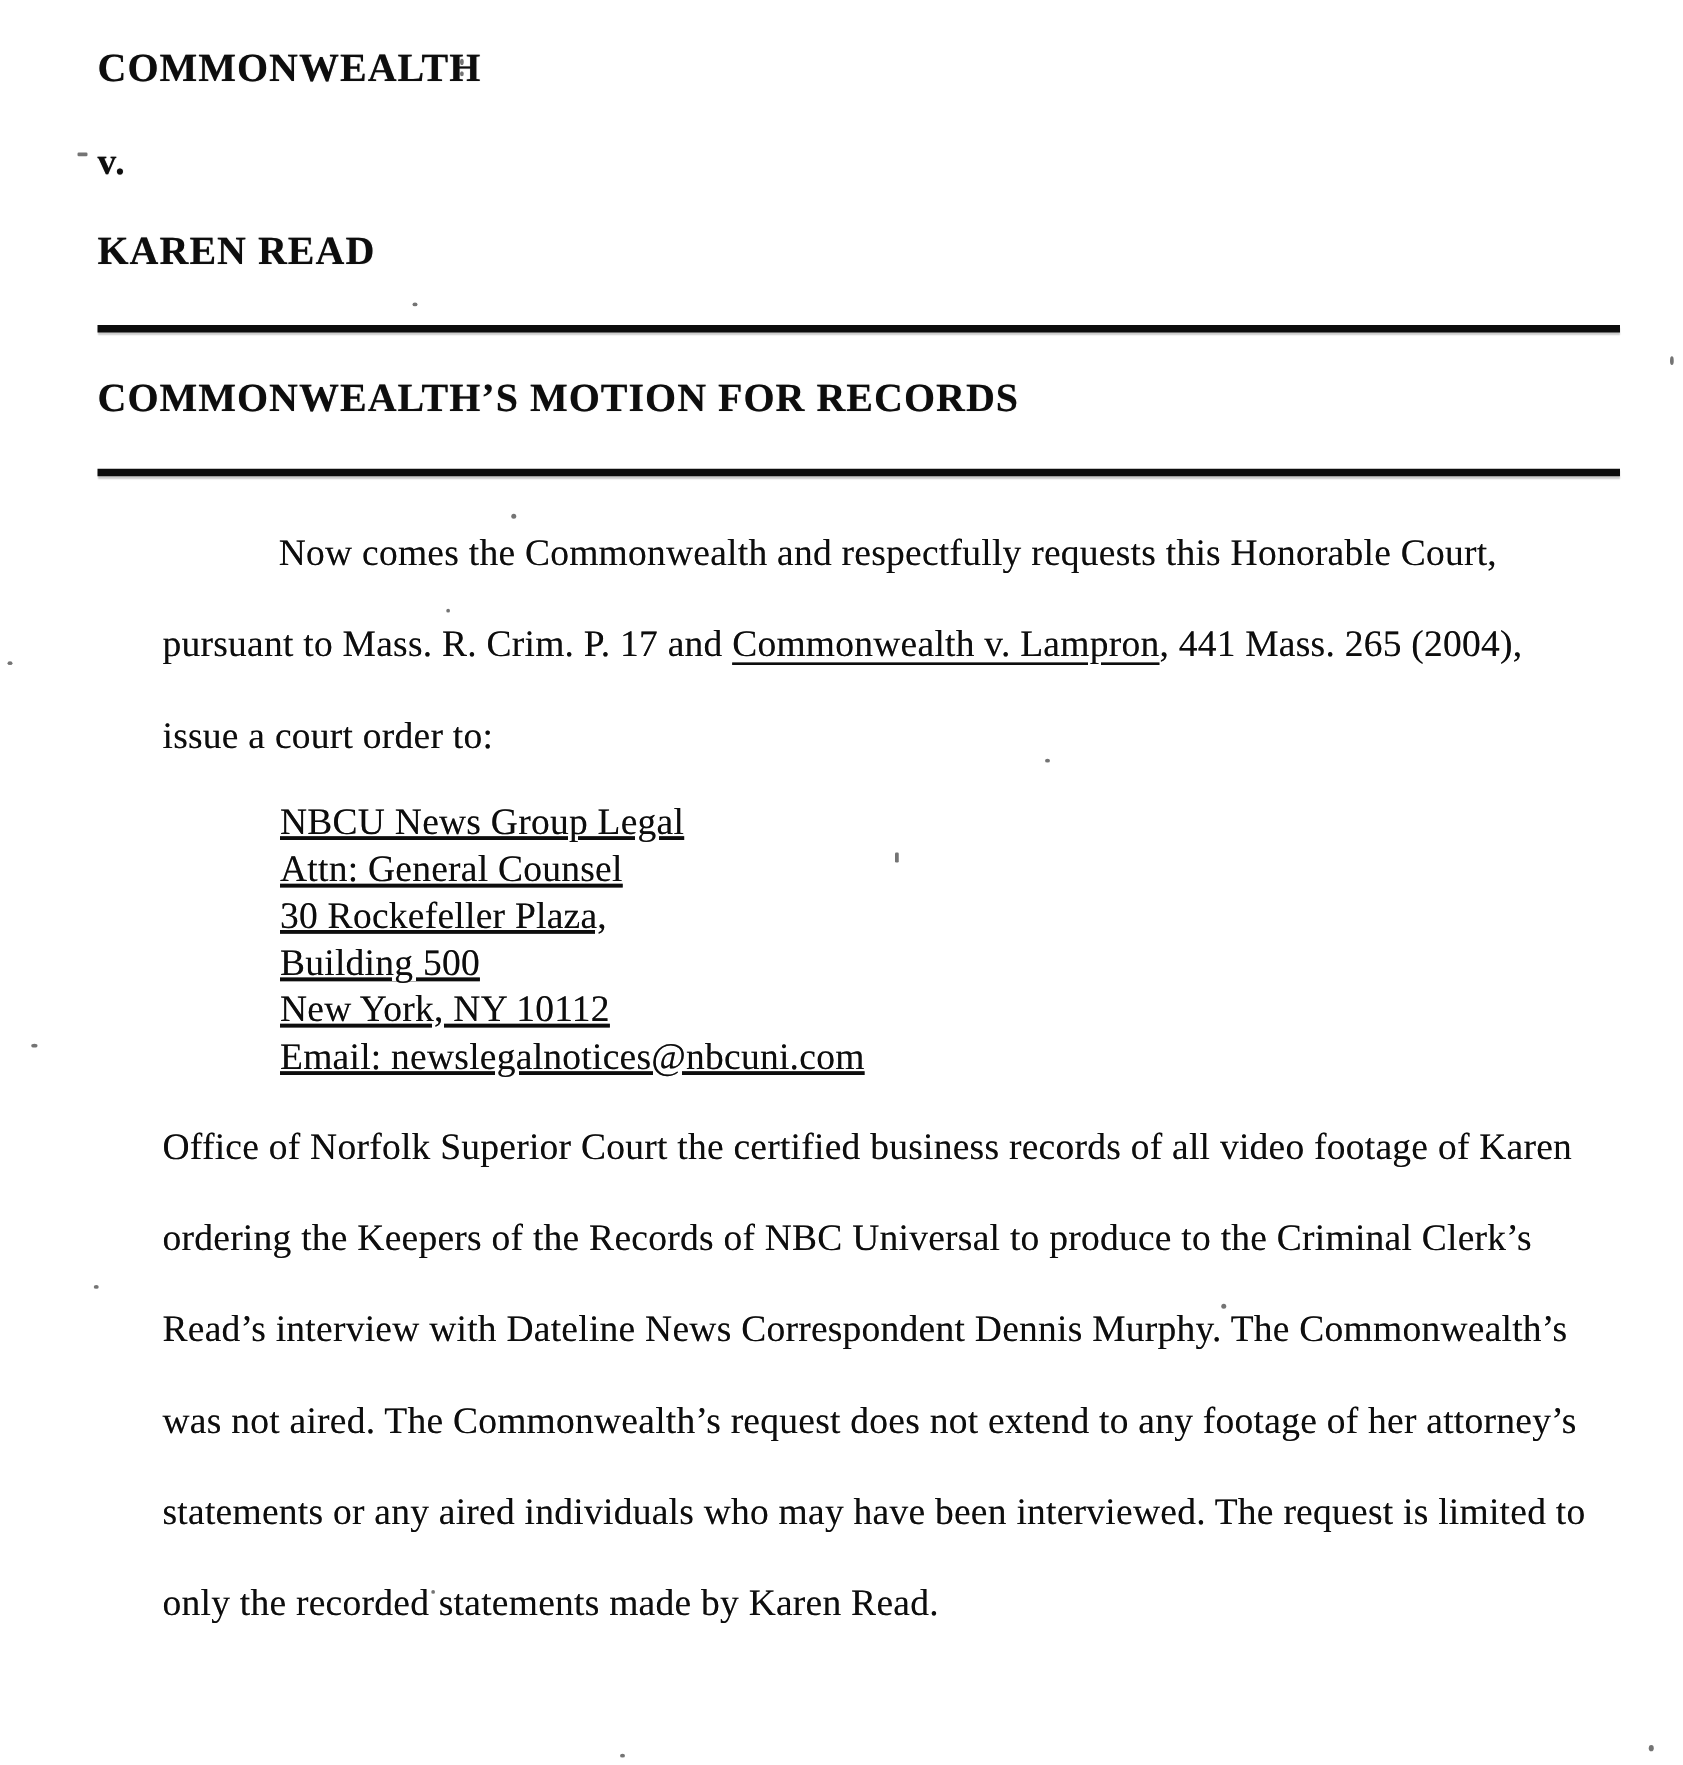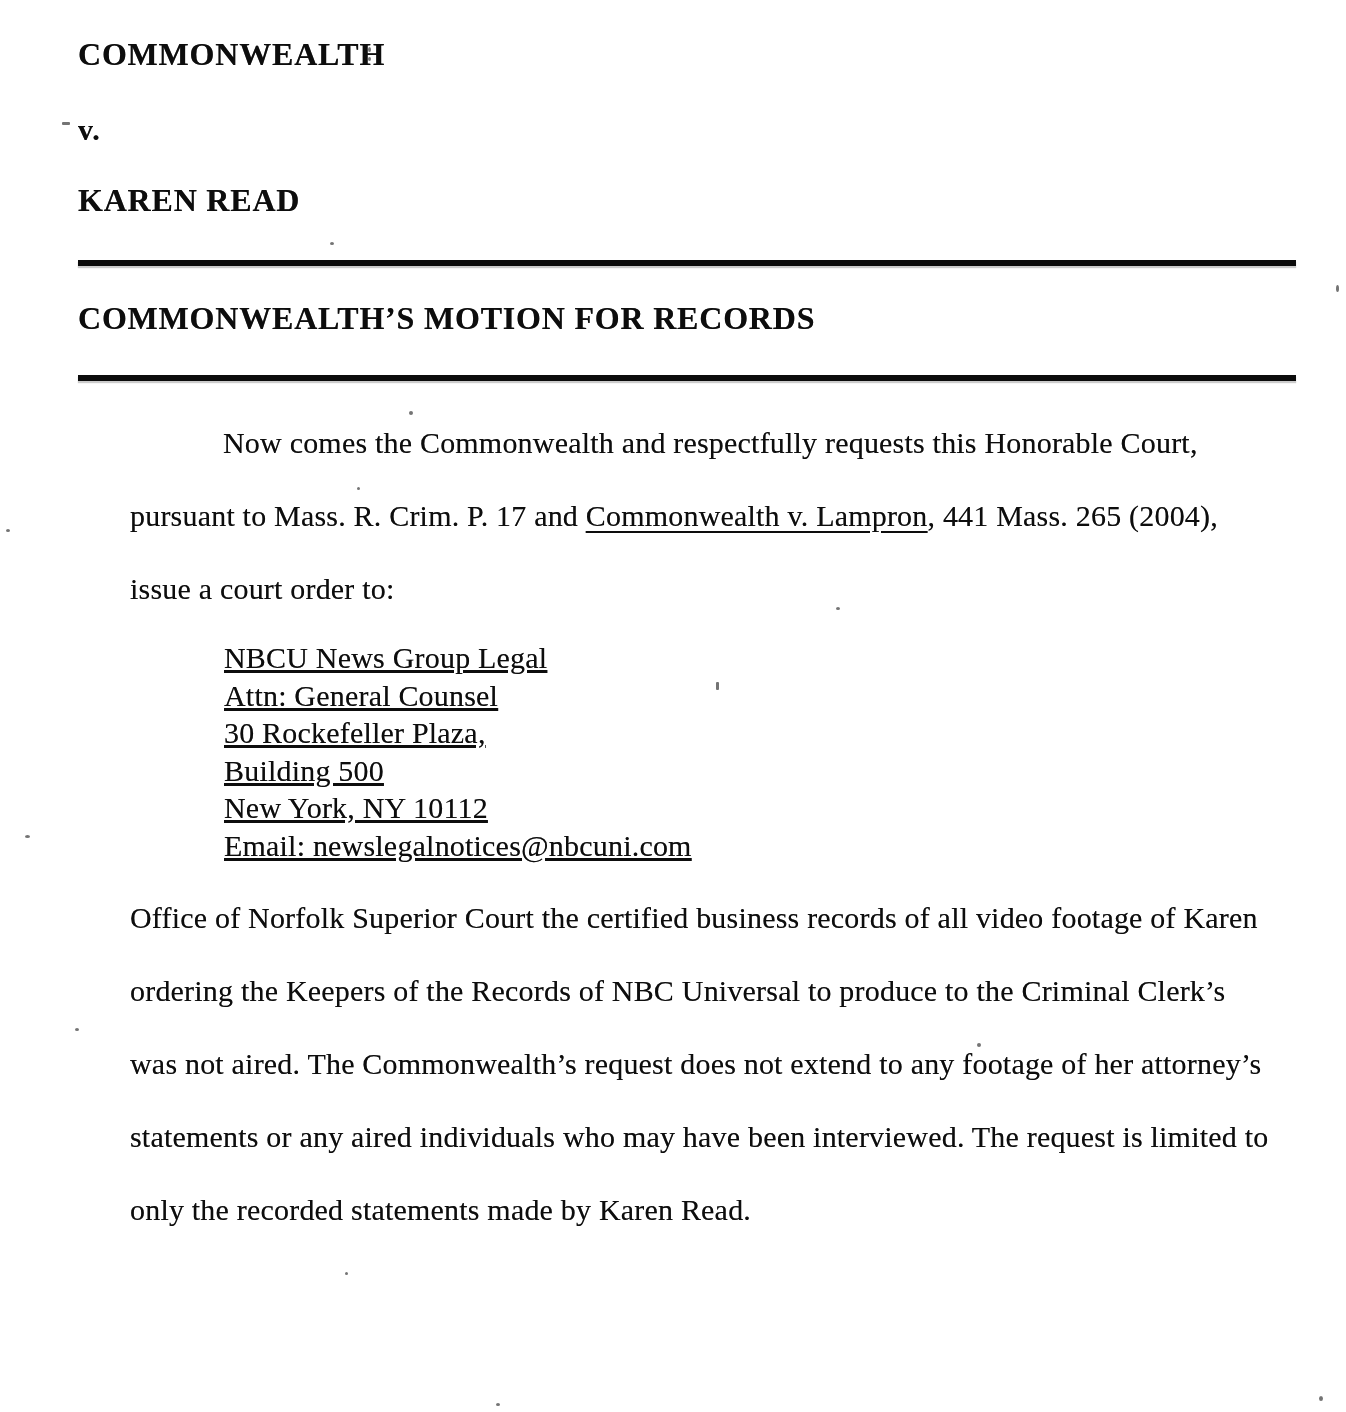--- a/index.html
+++ b/index.html
@@ -110,20 +110,21 @@
     <div>Attn: General Counsel</div>
     <div>30 Rockefeller Plaza,</div>
     <div>Building 500</div>
     <div>New York, NY 10112</div>
     <div>Email: newslegalnotices@nbcuni.com</div>
   </div>
 
   <div class="bodytext para-2">
     <div>Office of Norfolk Superior Court the certified business records of all video footage of Karen</div>
     <div>ordering the Keepers of the Records of NBC Universal to produce to the Criminal Clerk’s</div>
+    <div>Read’s interview with Dateline News Correspondent Dennis Murphy. The Commonwealth’s</div>
     <div>was not aired. The Commonwealth’s request does not extend to any footage of her attorney’s</div>
     <div>statements or any aired individuals who may have been interviewed. The request is limited to</div>
     <div>only the recorded statements made by Karen Read.</div>
   </div>
 
   <span class="speck" style="left:368px; top:47px;  width:3px; height:5px;"></span>
   <span class="speck" style="left:368px; top:57px;  width:3px; height:4px;"></span>
   <span class="speck" style="left:62px;  top:122px; width:8px; height:3px; border-radius:1px;"></span>
   <span class="speck" style="left:330px; top:242px; width:4px; height:3px;"></span>
   <span class="speck" style="left:1336px;top:285px; width:3px; height:7px;"></span>

